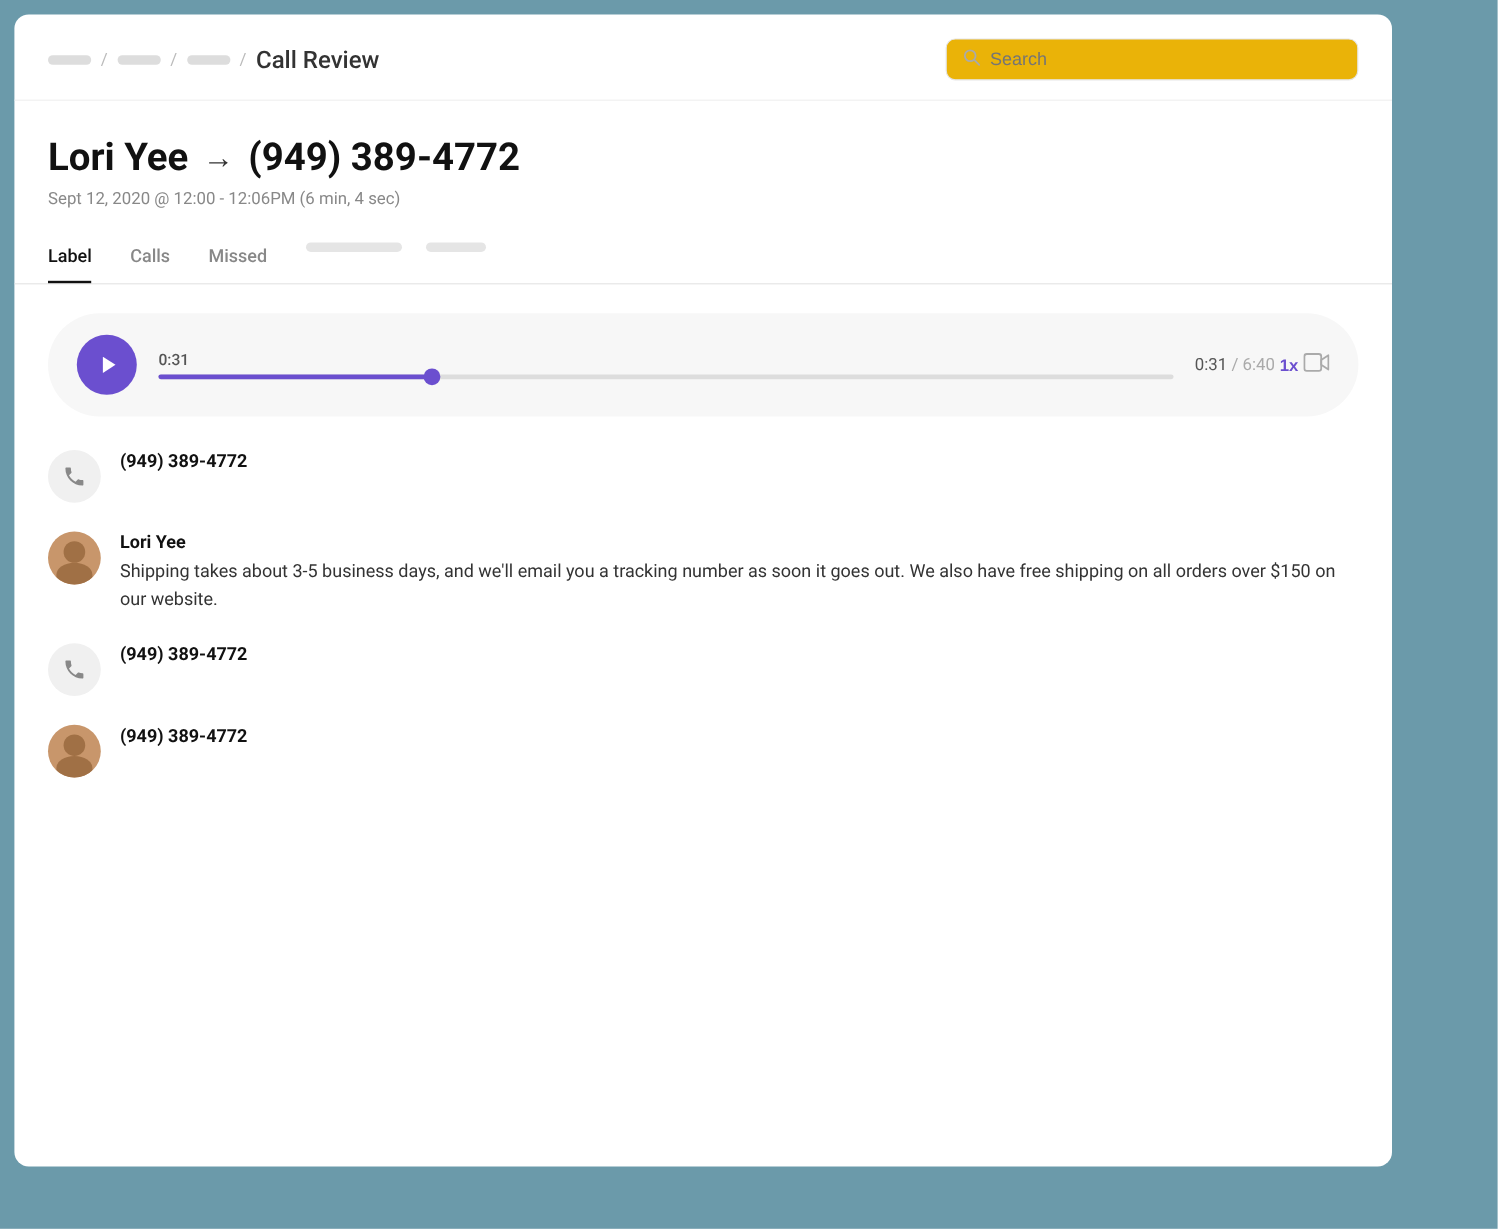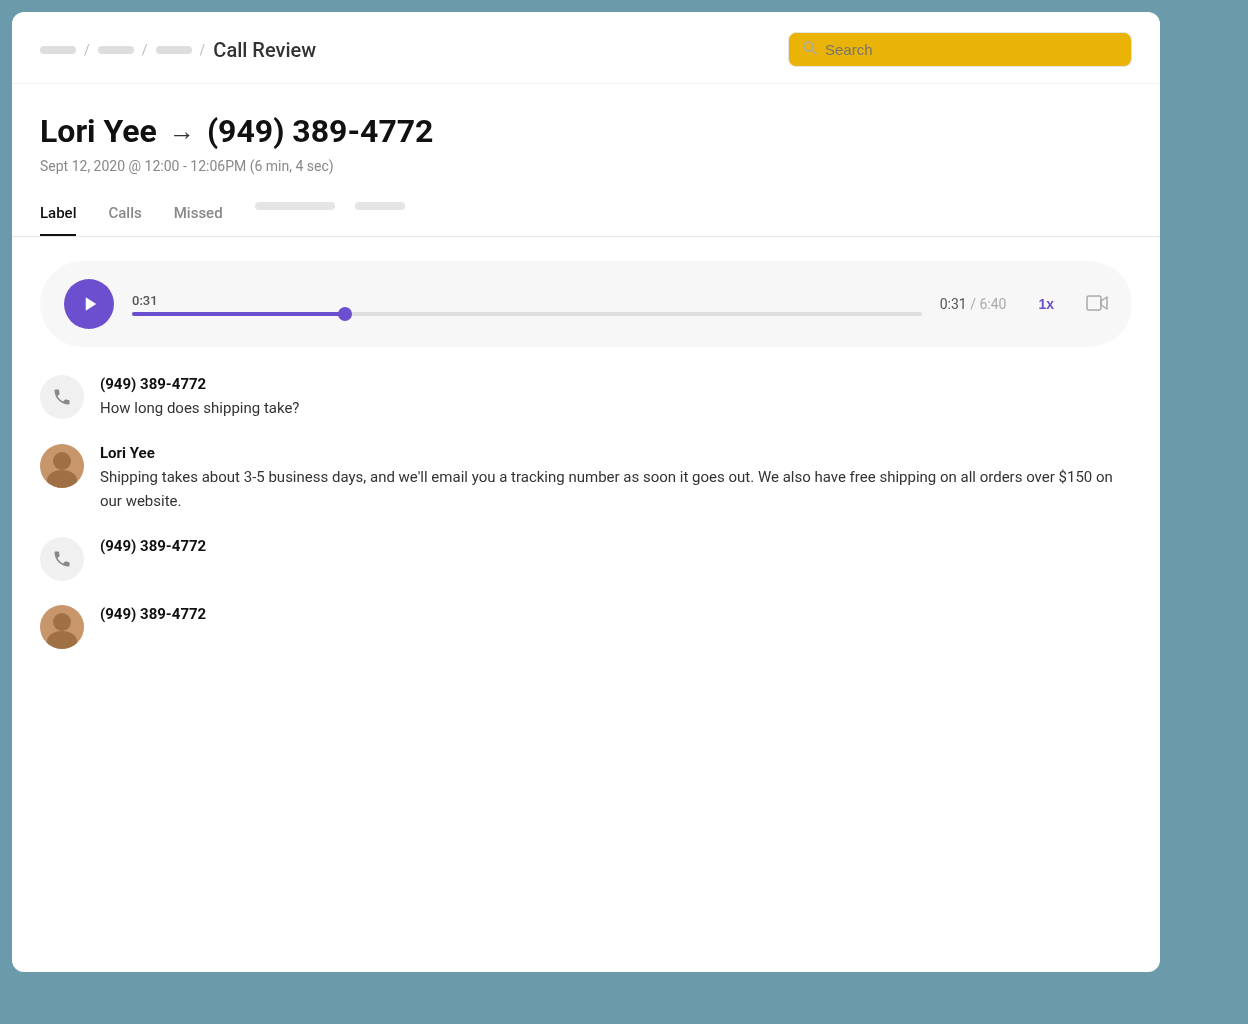--- a/index.html
+++ b/index.html
@@ -223,21 +223,21 @@
       transform: translate(-50%, -50%);
       width: 14px;
       height: 14px;
       background: #6b4fcf;
       border-radius: 50%;
     }
 
     .player-right {
       display: flex;
       align-items: center;
-      gap: 32px;
+      gap: 4px;
       flex-shrink: 0;
     }
 
     .time-display {
       font-size: 14px;
       color: #555;
       white-space: nowrap;
     }
 
     .time-total {
@@ -418,21 +418,20 @@
   <div class="conversation">
 
     <div class="message-row">
       <div class="avatar-phone">
         <svg width="20" height="20" viewBox="0 0 24 24" fill="none">
           <path d="M6.6 10.8c1.4 2.8 3.8 5.1 6.6 6.6l2.2-2.2c.3-.3.7-.4 1-.2 1.1.4 2.3.6 3.6.6.6 0 1 .4 1 1V20c0 .6-.4 1-1 1C10.6 21 3 13.4 3 4c0-.6.4-1 1-1h3.5c.6 0 1 .4 1 1 0 1.3.2 2.5.6 3.6.1.3 0 .7-.2 1L6.6 10.8z" fill="#888"></path>
         </svg>
       </div>
       <div class="message-content">
         <div class="message-sender">(949) 389-4772</div>
-        <div class="message-text">How long does shipping take?</div>
       </div>
     </div>
 
     <div class="message-row">
       <div class="avatar-face"></div>
       <div class="message-content">
         <div class="message-sender">Lori Yee</div>
         <div class="message-text">Shipping takes about 3-5 business days, and we'll email you a tracking number as soon it goes out. We also have free shipping on all orders over $150 on our website.</div>
       </div>
     </div>

